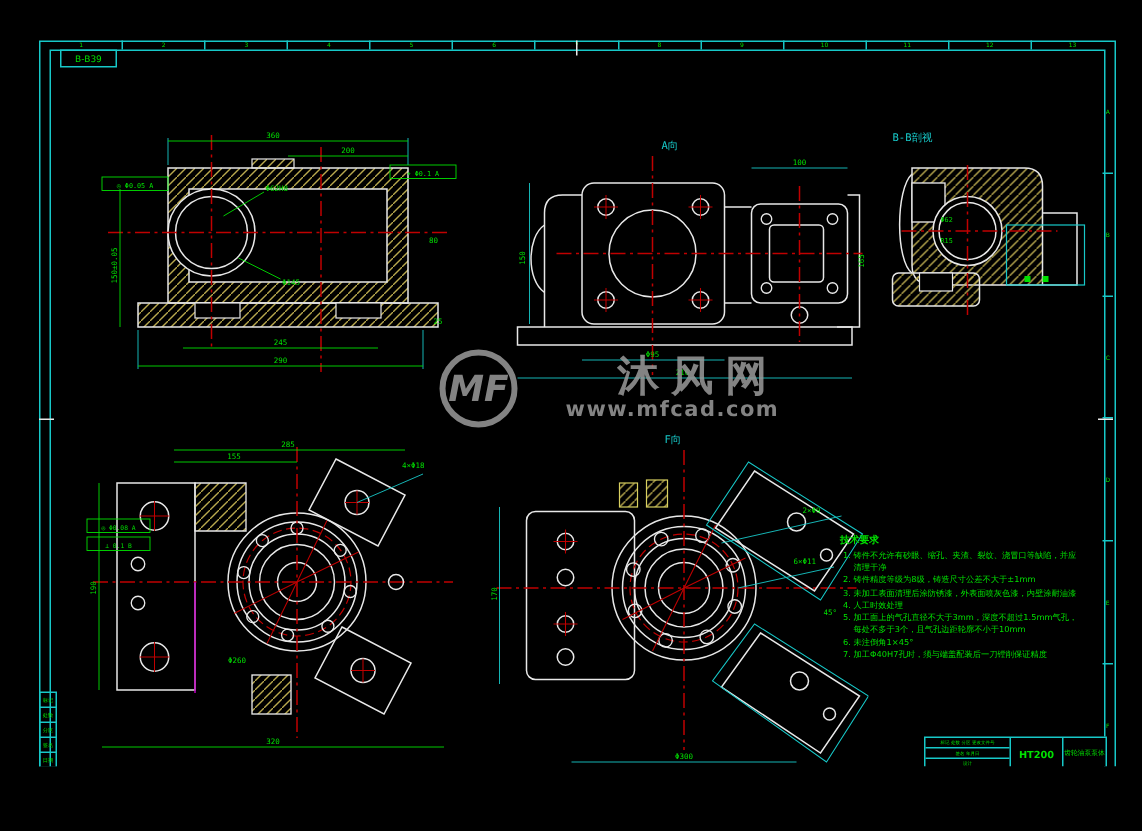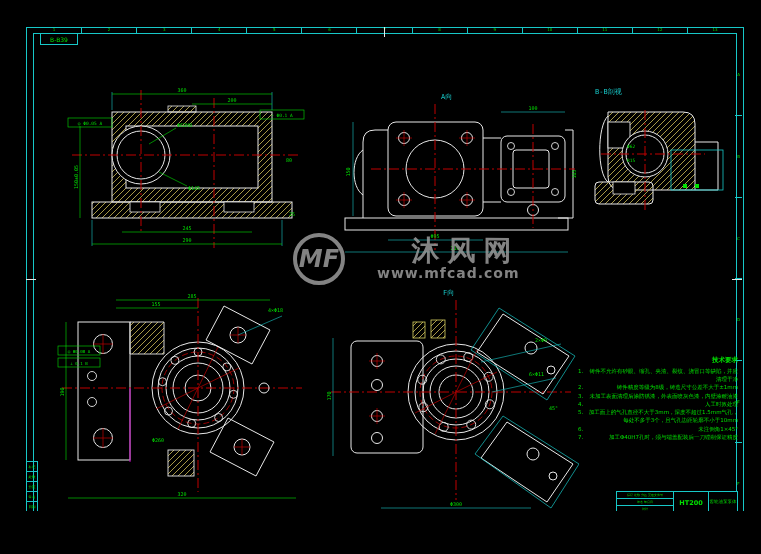--- a/index.html
+++ b/index.html
@@ -309,21 +309,21 @@
     <line x1="160" y1="76" x2="240" y2="58" stroke="#17c8c8" stroke-width="0.6"></line>
     <line x1="12" y1="52" x2="12" y2="170" stroke="#17c8c8" stroke-width="0.6"></line>
     <line x1="60" y1="222" x2="210" y2="222" stroke="#17c8c8" stroke-width="0.6"></line>
     <text x="208" y="90" fill="#00e000" font-size="5">6×Φ11</text>
     <text x="214" y="56" fill="#00e000" font-size="5">2×Φ9</text>
     <text x="10" y="110" fill="#00e000" font-size="5" text-anchor="middle" transform="rotate(-90 10 110)">170</text>
     <text x="135" y="220" fill="#00e000" font-size="5" text-anchor="middle">Φ300</text>
     <text x="228" y="124" fill="#00e000" font-size="5">45°</text>
   </svg>
 
-  <div class="abs notes" style="left:576px;top:356px;width:162px;text-align:right;">
+  <div class="abs notes" style="left:560px;top:356px;width:162px;">
     <div class="nt">技术要求</div>
     <ol>
       <li>铸件不允许有砂眼、缩孔、夹渣、裂纹、浇冒口等缺陷，并应清理干净</li>
       <li>铸件精度等级为8级，铸造尺寸公差不大于±1mm</li>
       <li>未加工表面清理后涂防锈漆，外表面喷灰色漆，内壁涂耐油漆</li>
       <li>人工时效处理</li>
       <li>加工面上的气孔直径不大于3mm，深度不超过1.5mm气孔，每处不多于3个，且气孔边距轮廓不小于10mm</li>
       <li>未注倒角1×45°</li>
       <li>加工Φ40H7孔时，须与端盖配装后一刀镗削保证精度</li>
     </ol>

